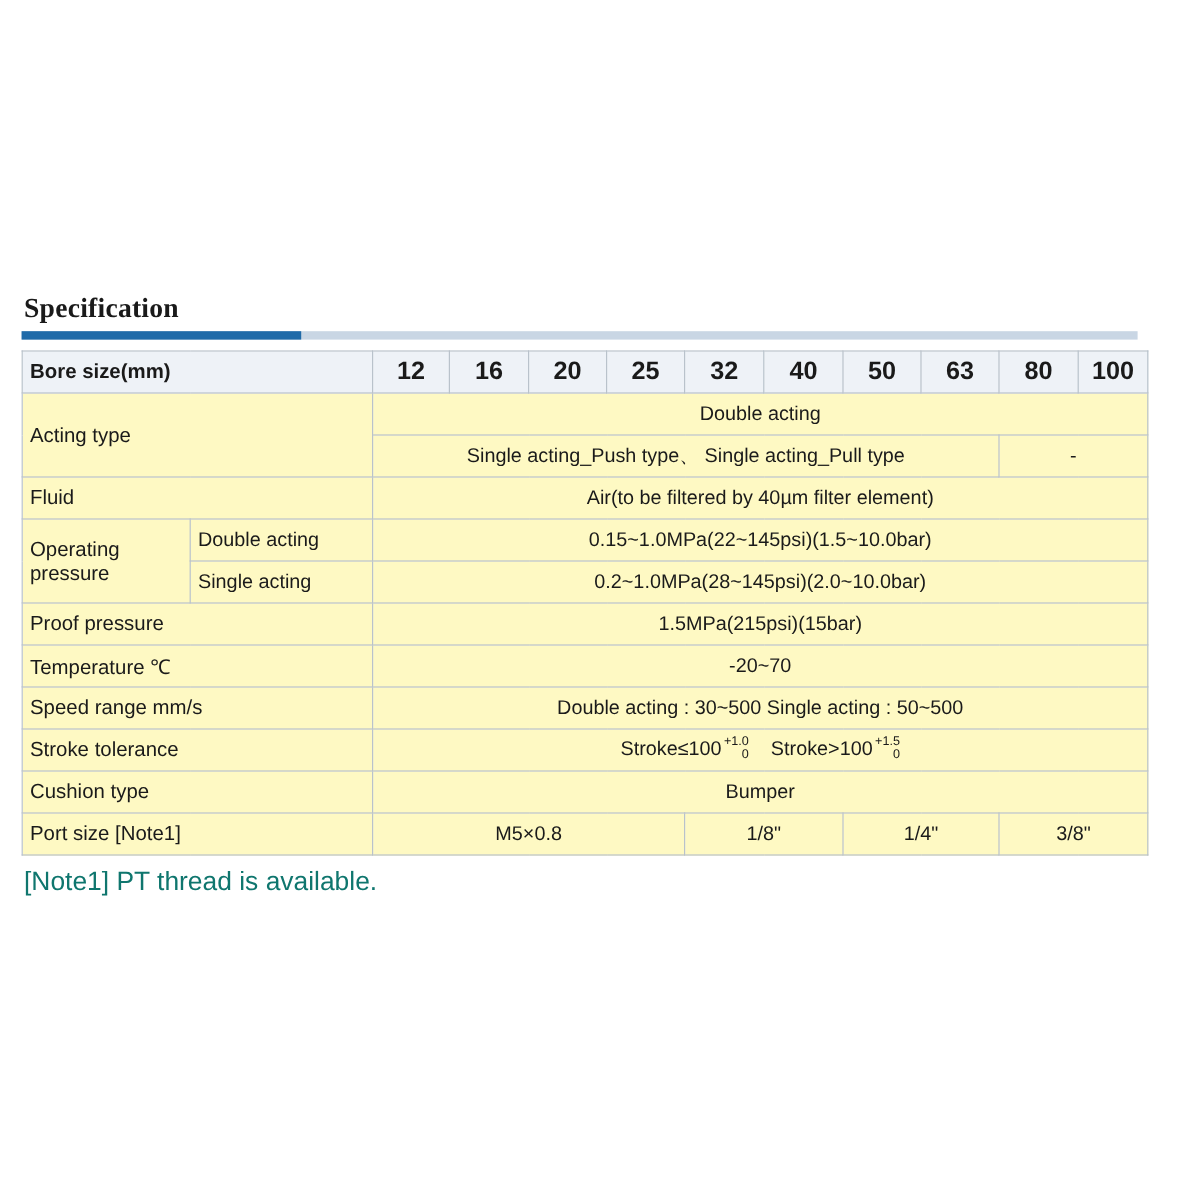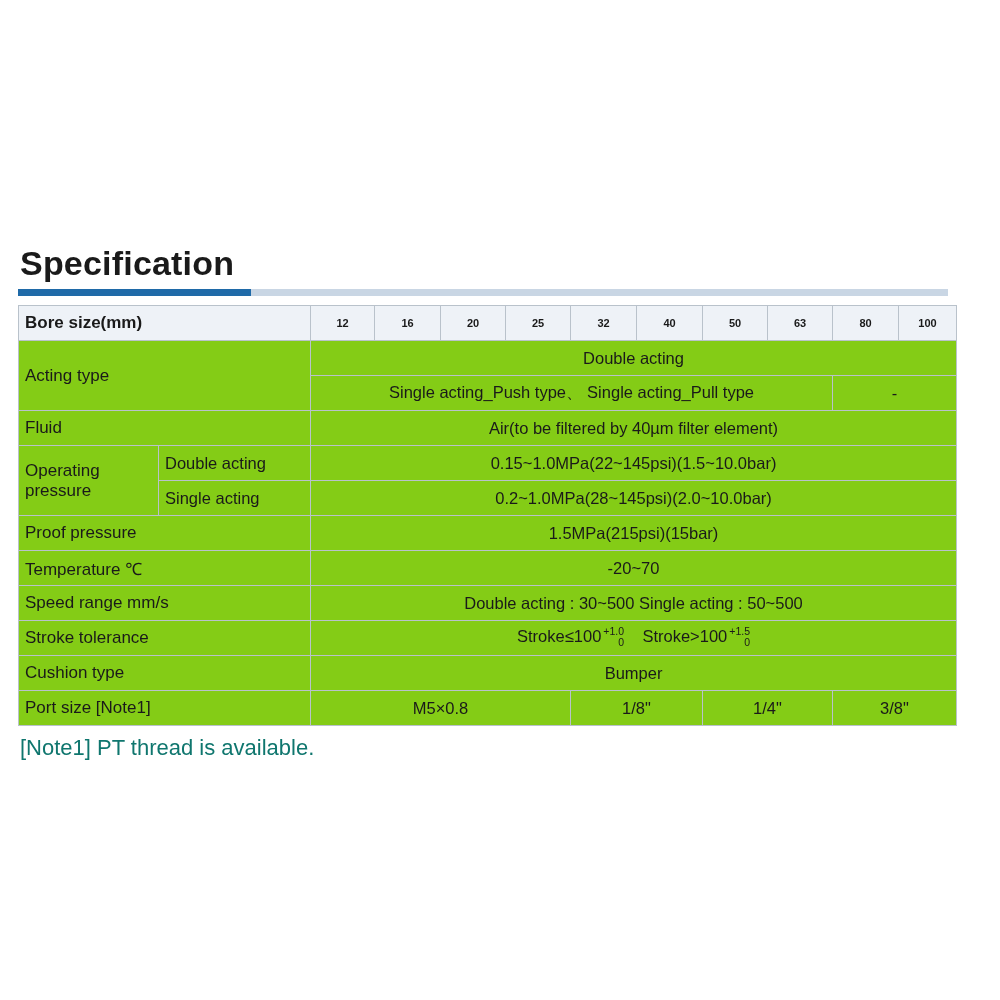--- a/index.html
+++ b/index.html
@@ -16,26 +16,27 @@
     height: 1000px;
     background: #ffffff;
   }
   .spec-wrap {
     position: absolute;
     left: 18px;
     top: 244px;
     width: 930px;
   }
   .spec-title {
-    font-size: 34px;
+    font-size: 23px;
     font-weight: bold;
     color: #1a1a1a;
     letter-spacing: 0.2px;
     padding-left: 2px;
     margin-bottom: 6px;
+    font-family: Liberation Serif, serif;
   }
   .title-rule {
     position: relative;
     height: 7px;
     width: 930px;
     background: #c9d6e4;
     margin-bottom: 9px;
   }
   .title-rule .accent {
     position: absolute;
@@ -52,33 +53,33 @@
     table-layout: fixed;
     font-size: 16.5px;
     color: #1a1a1a;
     border-radius: 19px;
   }
   table.spec td {
     border: 1px solid #b9c2cb;
     padding: 4px 6px;
     vertical-align: middle;
     height: 26px;
-    background: #84cc16;
+    background: #fef9c3;
   }
   .hdr-label {
     font-weight: bold;
     font-size: 17px;
     background: #eef2f7 !important;
     padding-left: 12px;
   }
   .hdr-num {
     font-weight: bold;
     text-align: center;
     background: #eef2f7 !important;
-    font-size: 11px;
+    font-size: 21px;
   }
   .rowlabel {
     padding-left: 10px;
     font-size: 17px;
     white-space: nowrap;
   }
   .sublabel {
     padding-left: 8px;
     font-size: 16.5px;
     white-space: nowrap;

